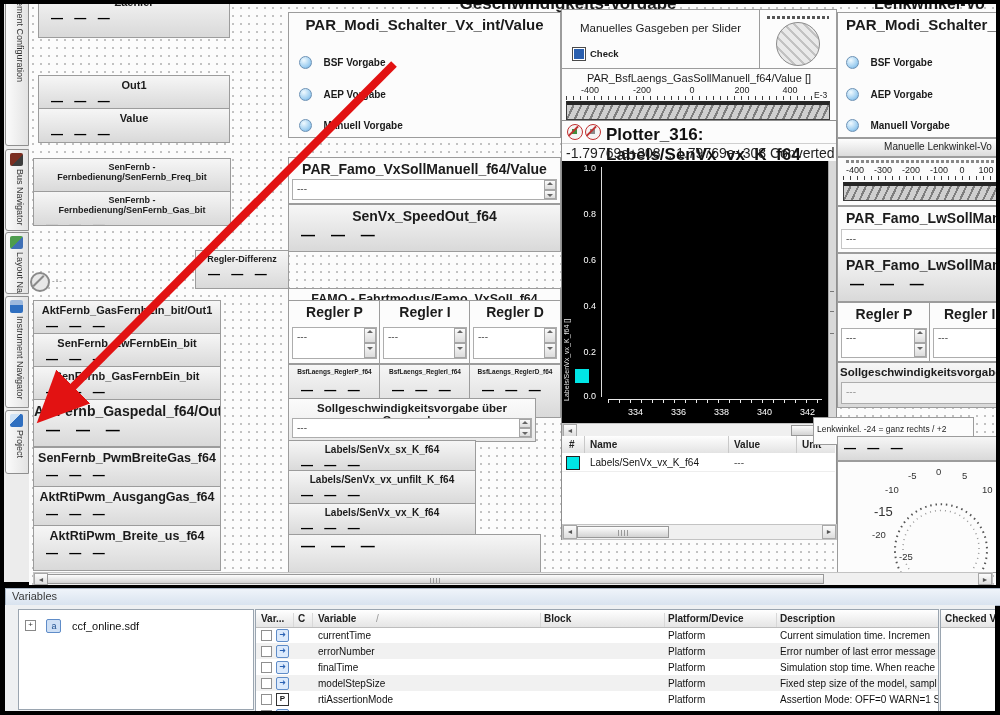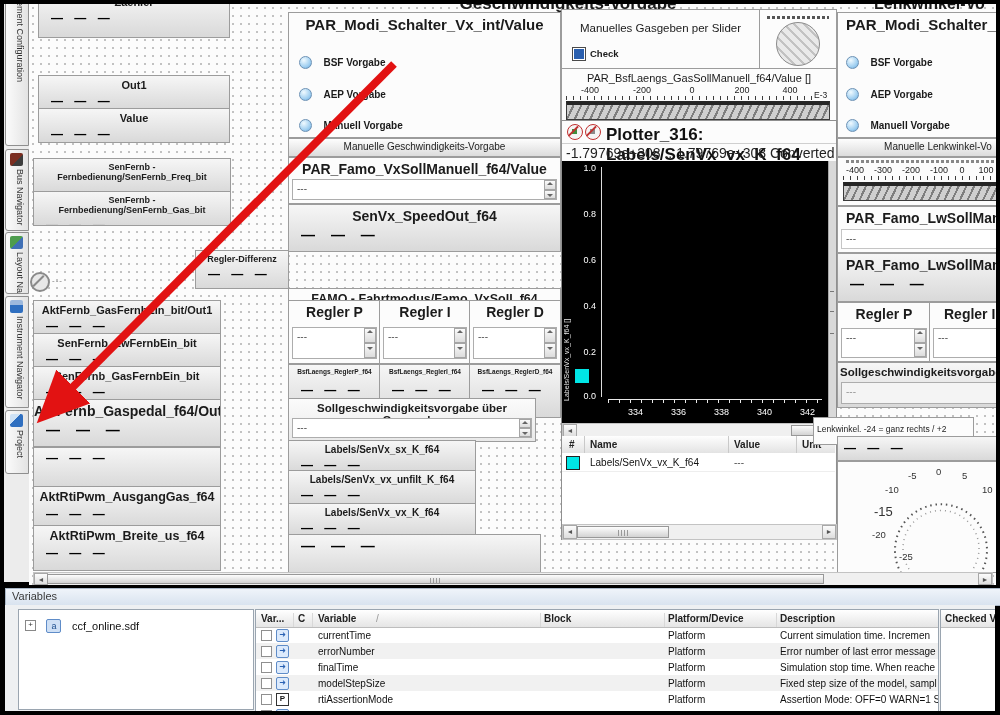--- a/index.html
+++ b/index.html
@@ -150,20 +150,21 @@
     </div>
     <div class="abs panel" style="left:4px;top:362px;width:186px;height:33px;">
       <div class="ptitle">SenFernb_GasFernbEin_bit</div>
       <div class="pdash smdash">— — —</div>
     </div>
     <div class="abs panel f14 bigdash" style="left:4px;top:395px;width:186px;height:46px;">
       <div class="ptitle">AktFernb_Gaspedal_f64/Out1</div>
       <div class="pdash">— — —</div>
     </div>
     <div class="abs panel f12" style="left:4px;top:443px;width:186px;height:39px;">
+      <div class="ptitle">SenFernb_PwmBreiteGas_f64</div>
       <div class="pdash">— — —</div>
     </div>
     <div class="abs panel f12" style="left:4px;top:482px;width:186px;height:39px;">
       <div class="ptitle">AktRtiPwm_AusgangGas_f64</div>
       <div class="pdash">— — —</div>
     </div>
     <div class="abs panel f12" style="left:4px;top:521px;width:186px;height:44px;">
       <div class="ptitle">AktRtiPwm_Breite_us_f64</div>
       <div class="pdash">— — —</div>
     </div>
@@ -176,21 +177,20 @@
       </div>
       <div class="abs" style="left:10px;top:72px;">
         <span class="radio" style="display:inline-block;vertical-align:middle;"></span>
         <span class="rlabel" style="margin-left:7px;vertical-align:middle;">AEP Vorgabe</span>
       </div>
       <div class="abs" style="left:10px;top:103px;">
         <span class="radio" style="display:inline-block;vertical-align:middle;"></span>
         <span class="rlabel" style="margin-left:7px;vertical-align:middle;">Manuell Vorgabe</span>
       </div>
     </div>
-    <div class="abs gradbar" style="left:259px;top:134px;width:271px;height:17px;line-height:16px;font-weight:normal;">Manuelle Geschwindigkeits-Vorgabe</div>
     <div class="abs pwhite f14" style="left:259px;top:153px;width:271px;height:45px;">
       <div class="ptitle">PAR_Famo_VxSollManuell_f64/Value</div>
       <div class="abs ninput" style="left:3px;top:21px;width:263px;height:19px;">
         <span class="nval">---</span>
         <span class="spin">
             <i class="up"></i>
             <i class="dn"></i>
           </span>
       </div>
     </div>

